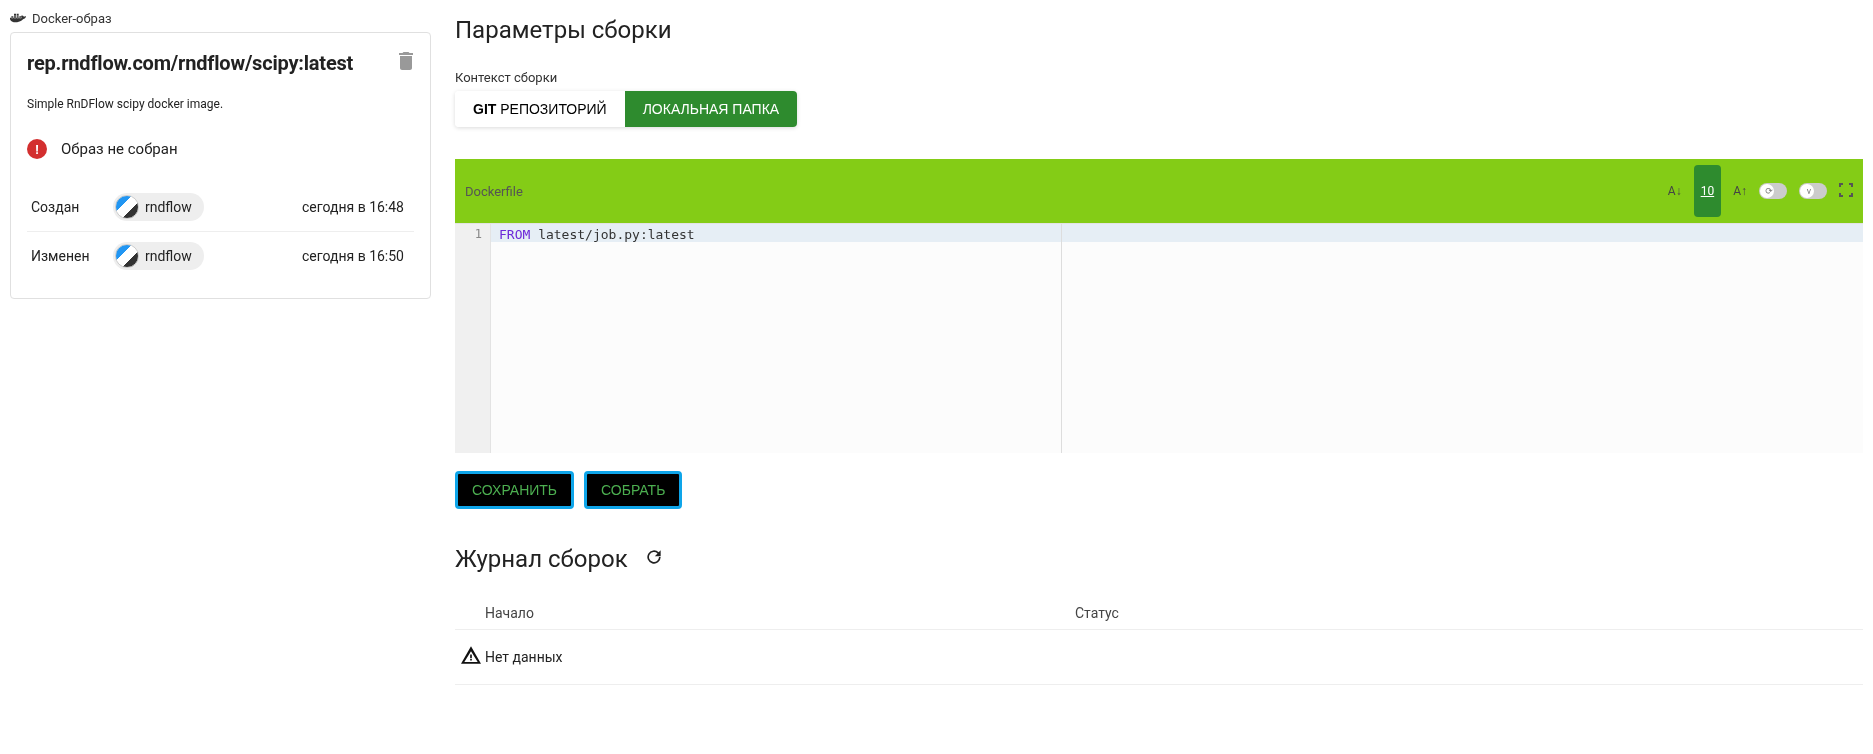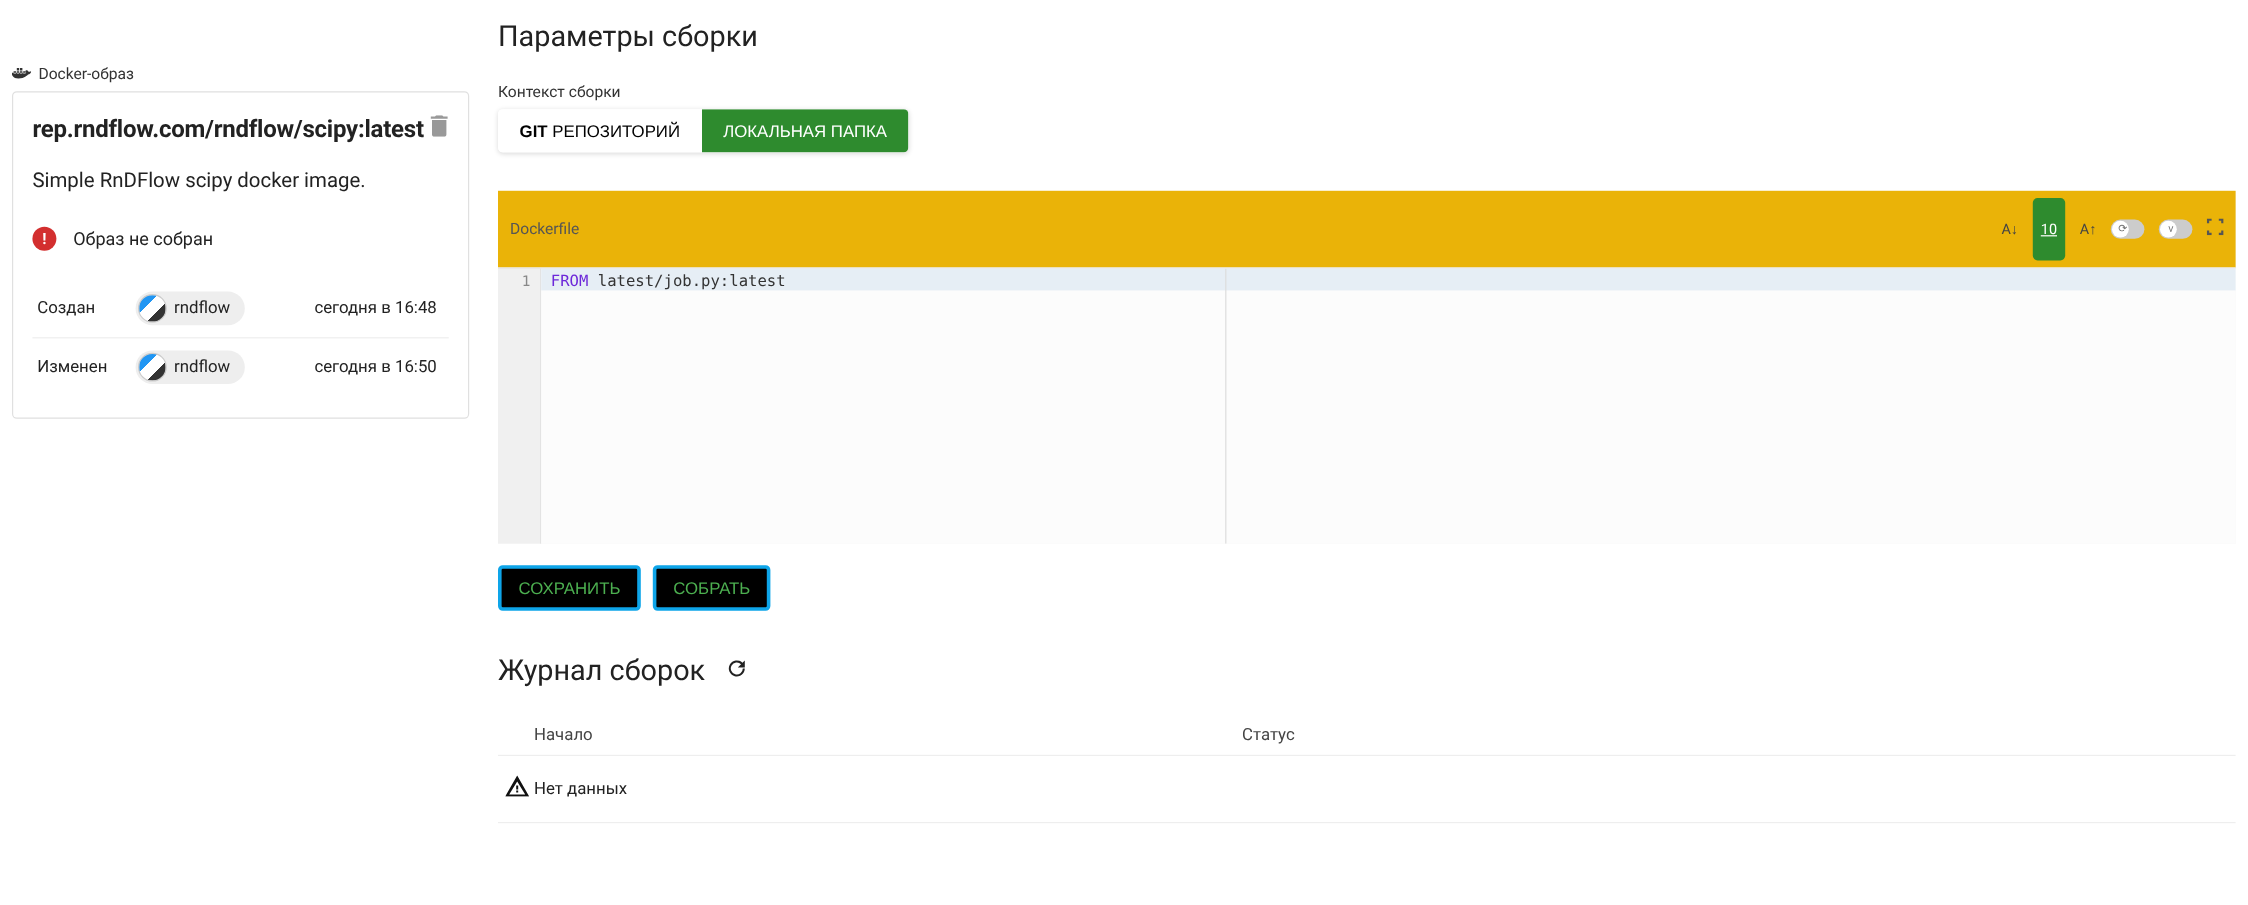--- a/index.html
+++ b/index.html
@@ -8,38 +8,38 @@
     background: #fff;
     color: #222;
     font-size: 14px;
   }
   .page {
     display: flex;
     padding: 10px;
     gap: 24px;
     align-items: flex-start;
   }
-  .left-col { width: 381px; flex-shrink: 0; margin-top: 44px; }
+  .left-col { width: 421px; flex-shrink: 0; }
   .page-header {
     display: flex; align-items: center; gap: 6px;
     font-size: 13px; color: #333; margin-bottom: 6px;
   }
   .docker-whale { font-size: 14px; }
   .card {
     border: 1px solid #e0e0e0;
     border-radius: 4px;
     background: #fff;
     padding: 18px 16px;
   }
   .card-title-row {
     display: flex; align-items: center; justify-content: space-between;
   }
   .card-title { font-size: 20px; font-weight: 700; letter-spacing: -0.2px; }
   .delete-btn { color: #888; cursor: pointer; font-size: 18px; }
-  .description { font-size: 17px; margin-top: 22px; color: #222; }
+  .description { font-size: 12px; margin-top: 22px; color: #222; }
   .status-row {
     display: flex; align-items: center; gap: 14px;
     margin-top: 28px; margin-bottom: 24px;
   }
   .status-icon {
     width: 20px; height: 20px; border-radius: 50%;
     background: #d32f2f; color: #fff;
     display: flex; align-items: center; justify-content: center;
     font-size: 13px; font-weight: 700;
   }
@@ -75,21 +75,21 @@
     background: #fff; border: none;
   }
   .tab.active { background: #2e8b2e; color: #fff; }
   .tab .bold { font-weight: 700; }
   .editor-wrap {
     margin-top: 32px;
     background: #f3f3f3;
   }
   .editor-toolbar {
     display: flex; align-items: center; padding: 6px 10px;
-    background: #eab308;
+    background: #84cc16;
   }
   .editor-filename { font-size: 13px; color: #555; }
   .editor-controls { margin-left: auto; display: flex; align-items: center; gap: 12px; }
   .font-btn { font-size: 12px; color: #444; cursor: pointer; }
   .font-badge {
     background: #2e8b2e; color: #fff; font-size: 12px;
     padding: 19px 7px; border-radius: 4px; text-decoration: underline;
   }
   .toggle {
     width: 28px; height: 16px; background: #ccc; border-radius: 10px;

